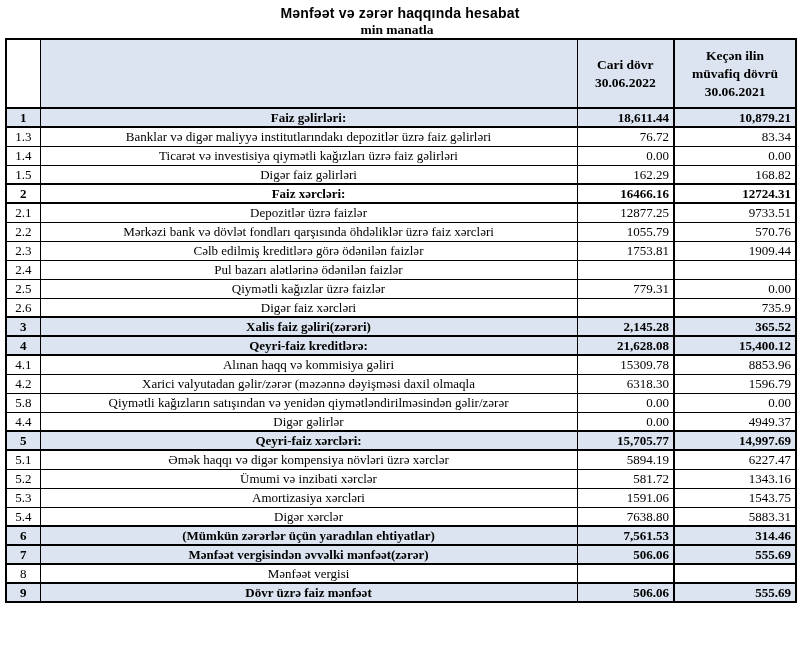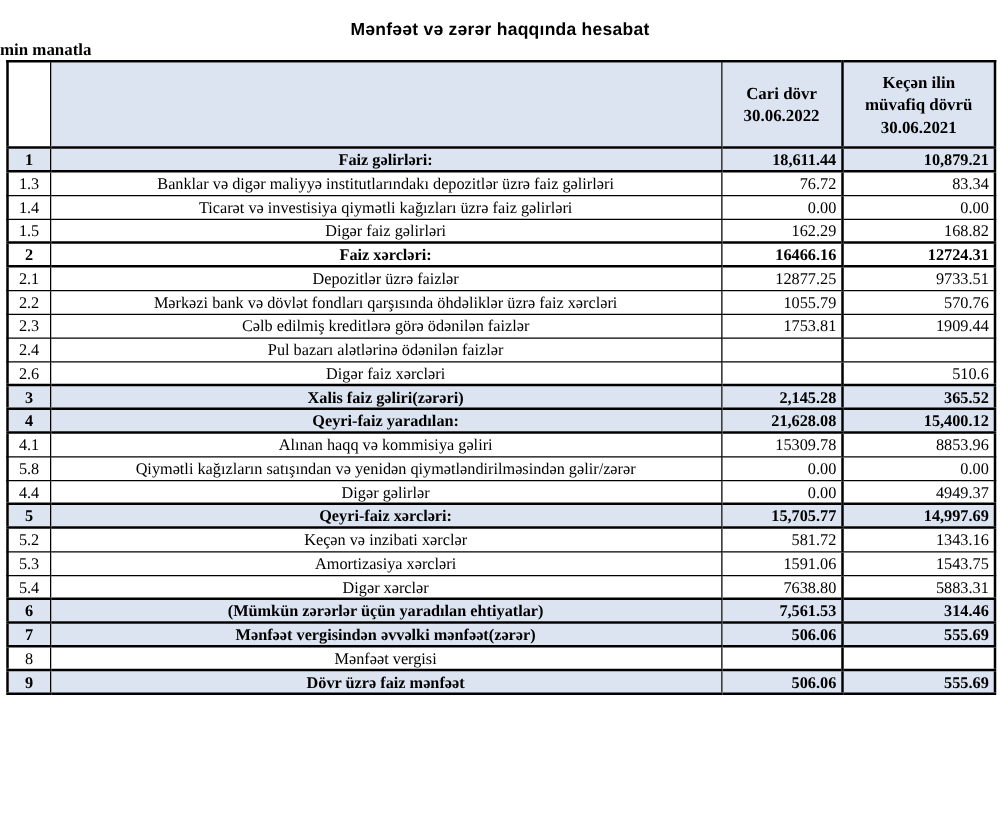--- a/index.html
+++ b/index.html
@@ -13,25 +13,25 @@
     background:#ffffff;
     font-family:"Liberation Serif", serif;
     color:#000;
     overflow:hidden;
   }
   .title{
     text-align:center;
     font-family:"Liberation Sans", sans-serif;
     font-weight:bold;
     font-size:14px;
-    padding-top:15px;
+    padding-top:5px;
     letter-spacing:0.2px;
   }
   .unit-note{
-    text-align:left;
+    text-align:center;
     font-weight:bold;
     font-size:13.5px;
     padding-right:6px;
     margin-top:2px;
     line-height:14px;
   }
   table.report{
     border-collapse:collapse;
     table-layout:fixed;
     width:790px;
@@ -161,64 +161,82 @@
     <td class="cell-val">1753.81</td>
     <td class="cell-val col-prev">1909.44</td>
   </tr>
       <tr>
     <td class="cell-no">2.4</td>
     <td class="cell-label">Pul bazarı alətlərinə ödənilən faizlər</td>
     <td class="cell-val"></td>
     <td class="cell-val col-prev"></td>
   </tr>
       <tr>
+    <td class="cell-no">2.5</td>
+    <td class="cell-label">Qiymətli kağızlar üzrə faizlər</td>
+    <td class="cell-val">779.31</td>
+    <td class="cell-val col-prev">0.00</td>
+  </tr>
+      <tr>
     <td class="cell-no">2.6</td>
     <td class="cell-label">Digər faiz xərcləri</td>
     <td class="cell-val"></td>
-    <td class="cell-val col-prev">510.6</td>
+    <td class="cell-val col-prev">735.9</td>
   </tr>
       <tr class="section">
     <td class="cell-no">3</td>
     <td class="cell-label">Xalis faiz gəliri(zərəri)</td>
     <td class="cell-val">2,145.28</td>
     <td class="cell-val col-prev">365.52</td>
   </tr>
       <tr class="section">
     <td class="cell-no">4</td>
-    <td class="cell-label">Qeyri-faiz yaradılan:</td>
+    <td class="cell-label">Qeyri-faiz kreditlərə:</td>
     <td class="cell-val">21,628.08</td>
     <td class="cell-val col-prev">15,400.12</td>
   </tr>
       <tr>
     <td class="cell-no">4.1</td>
     <td class="cell-label">Alınan haqq və kommisiya gəliri</td>
     <td class="cell-val">15309.78</td>
     <td class="cell-val col-prev">8853.96</td>
   </tr>
       <tr>
+    <td class="cell-no">4.2</td>
+    <td class="cell-label">Xarici valyutadan gəlir/zərər (məzənnə dəyişməsi daxil olmaqla</td>
+    <td class="cell-val">6318.30</td>
+    <td class="cell-val col-prev">1596.79</td>
+  </tr>
+      <tr>
     <td class="cell-no">5.8</td>
     <td class="cell-label">Qiymətli kağızların satışından və yenidən qiymətləndirilməsindən gəlir/zərər</td>
     <td class="cell-val">0.00</td>
     <td class="cell-val col-prev">0.00</td>
   </tr>
       <tr>
     <td class="cell-no">4.4</td>
     <td class="cell-label">Digər gəlirlər</td>
     <td class="cell-val">0.00</td>
     <td class="cell-val col-prev">4949.37</td>
   </tr>
       <tr class="section">
     <td class="cell-no">5</td>
     <td class="cell-label">Qeyri-faiz xərcləri:</td>
     <td class="cell-val">15,705.77</td>
     <td class="cell-val col-prev">14,997.69</td>
   </tr>
       <tr>
+    <td class="cell-no">5.1</td>
+    <td class="cell-label">Əmək haqqı və digər kompensiya növləri üzrə xərclər</td>
+    <td class="cell-val">5894.19</td>
+    <td class="cell-val col-prev">6227.47</td>
+  </tr>
+      <tr>
     <td class="cell-no">5.2</td>
-    <td class="cell-label">Keçən və inzibati xərclər</td>
+    <td class="cell-label">Ümumi və inzibati xərclər</td>
     <td class="cell-val">581.72</td>
     <td class="cell-val col-prev">1343.16</td>
   </tr>
       <tr>
     <td class="cell-no">5.3</td>
     <td class="cell-label">Amortizasiya xərcləri</td>
     <td class="cell-val">1591.06</td>
     <td class="cell-val col-prev">1543.75</td>
   </tr>
       <tr>

